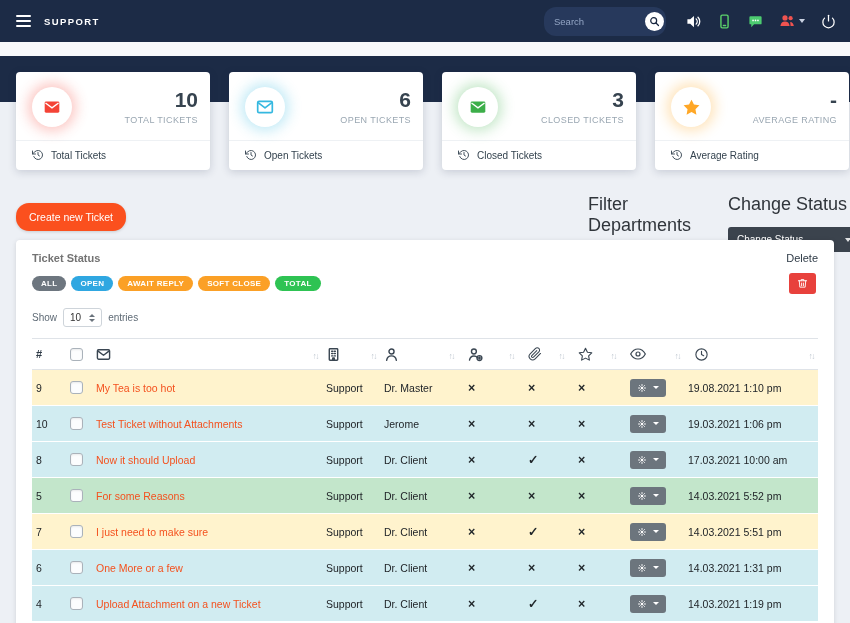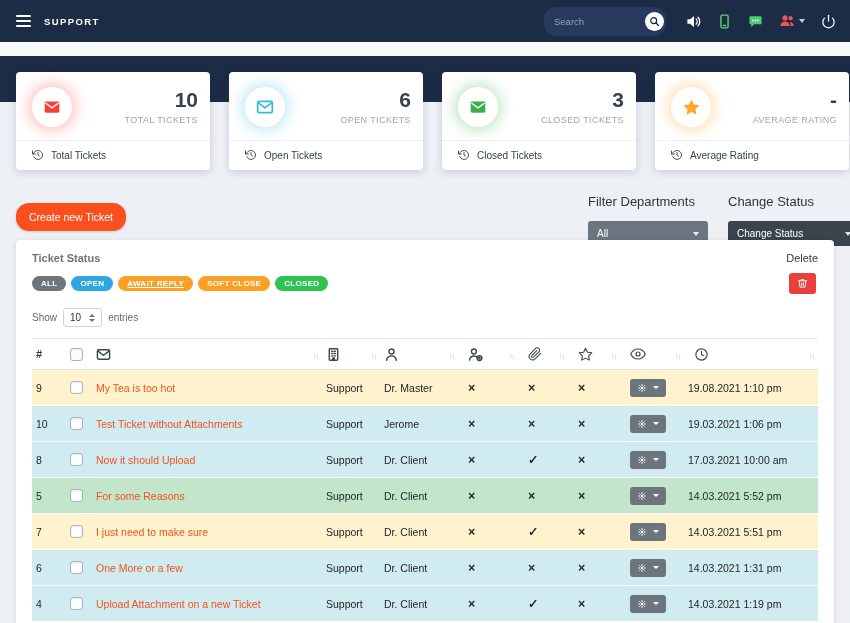--- a/index.html
+++ b/index.html
@@ -34,21 +34,21 @@
   .glow-green{box-shadow:0 0 13px 4px rgba(60,174,73,.30)}
   .glow-orange{box-shadow:0 0 13px 4px rgba(255,167,38,.32)}
   .stat-nums{margin-left:auto;text-align:right}
   .stat-value{font-size:21px;font-weight:700;color:#36434f;line-height:1.05}
   .stat-label{font-size:9px;color:#9aa7b2;letter-spacing:.4px;margin-top:4px}
   .stat-footer{border-top:1px solid #eef1f4;padding:8px 12px 9px 16px;display:flex;align-items:center;gap:7px;font-size:10px;color:#33424e;cursor:pointer}
 
   
   .create-btn{position:absolute;left:16px;top:203px;background:#fb501e;border:none;color:#fff;font-size:10.5px;padding:8px 13px;border-radius:13px;cursor:pointer;font-family:inherit;box-shadow:0 1px 3px rgba(0,0,0,.15)}
   .fg{position:absolute;top:194px}
-  .fg label{display:block;font-size:13px;color:#30353b;margin-bottom:12px}
+  .fg label{display:block;font-size:18px;color:#30353b;margin-bottom:12px}
   .fg-dept{left:588px;width:120px}
   .fg-status{left:728px;width:132px}
   .dropdown{height:25px;display:flex;align-items:center;justify-content:space-between;padding:0 9px;border-radius:3px;font-size:10px;color:#fff;cursor:pointer}
   .dd-gray{background:#6b7580}
   .dd-dark{background:#3b434d}
   .dd-caret{width:0;height:0;border-left:3.5px solid transparent;border-right:3.5px solid transparent;border-top:4px solid rgba(255,255,255,.85)}
 
   
   .panel{position:absolute;left:16px;right:16px;top:240px;background:#fff;border-radius:4px;box-shadow:0 1px 5px rgba(0,0,0,.12);padding:12px 16px 16px}
   .panel-head{display:flex;justify-content:space-between;align-items:flex-start}
@@ -269,23 +269,23 @@
   <section class="panel">
     <div class="panel-head">
       <h3>Ticket Status</h3>
       <span class="delete-label">Delete</span>
     </div>
 
     <div class="panel-sub">
       <div class="badges">
         <span class="badge" style="background: rgb(109, 118, 127);">ALL</span>
         <span class="badge" style="background: rgb(47, 167, 225);">OPEN</span>
-        <span class="badge" style="background: rgb(251, 160, 38); text-decoration: underline;">AWAIT REPLY</span>
+        <span class="badge" style="background: rgb(251, 160, 38);">AWAIT REPLY</span>
         <span class="badge" style="background: rgb(251, 160, 38);">SOFT CLOSE</span>
-        <span class="badge" style="background: rgb(46, 195, 83);">CLOSED</span>
+        <span class="badge" style="background: rgb(46, 195, 83);">TOTAL</span>
       </div>
       <button class="delete-btn">
         <svg class="ic" width="11" height="11" viewBox="0 0 24 24" style="stroke:#fff;stroke-width:2">
             <polyline points="3 6 21 6"></polyline>
             <path d="M19 6l-1.2 14H6.2L5 6"></path>
             <path d="M10 11v6M14 11v6M9 6V3.5h6V6"></path>
           </svg>
       </button>
     </div>
 

